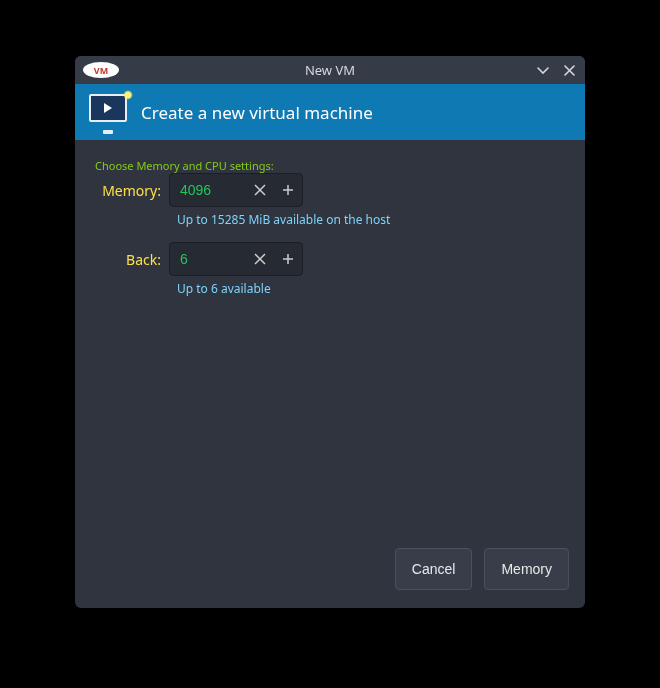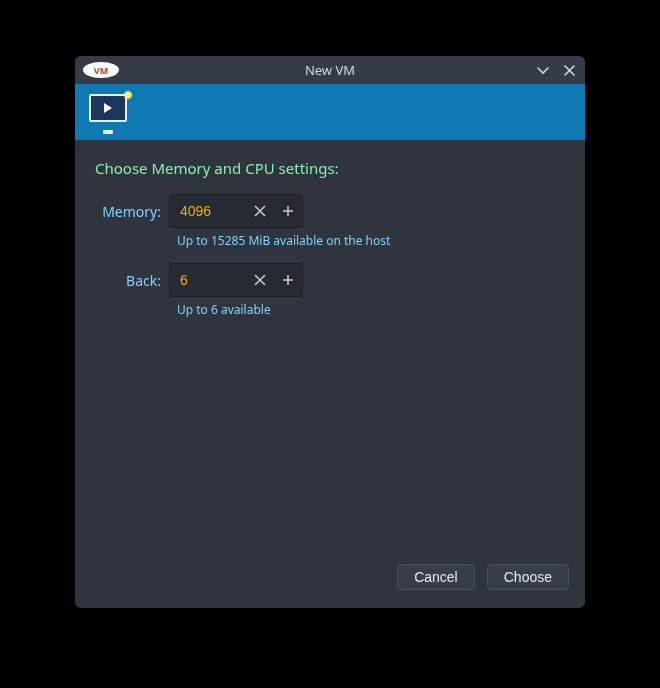--- a/index.html
+++ b/index.html
@@ -121,50 +121,49 @@
   }
   .banner-text .step {
     font-size: 13px;
     color: #9cc8e0;
   }
   .body {
     flex: 1;
     padding: 18px 20px;
   }
   .heading {
-    font-size: 15px;
-    color: #86efac;
-    margin-bottom: 16px;
+    font-size: 11px;
+    color: #84cc16;
   }
   .form-row {
     display: flex;
     align-items: center;
     margin-bottom: 4px;
   }
   .label {
     width: 74px;
     text-align: right;
     padding-right: 8px;
     font-size: 14px;
-    color: #7dd3fc;
+    color: #fde047;
   }
   .spinbox {
     display: flex;
     align-items: center;
     background: #262a33;
     border: 1px solid #1b1e25;
     border-radius: 4px;
     height: 34px;
     width: 134px;
   }
   .spinbox input {
     flex: 1;
     background: transparent;
     border: none;
-    color: #eab308;
+    color: #22c55e;
     font-size: 14px;
     padding: 0 10px;
     outline: none;
     width: 60px;
   }
   .spin-btn {
     width: 28px;
     height: 100%;
     display: flex;
     align-items: center;
@@ -180,21 +179,21 @@
     margin-bottom: 14px;
   }
   .footer {
     display: flex;
     justify-content: flex-end;
     gap: 12px;
     padding: 14px 16px 18px;
   }
   .btn {
     min-width: 76px;
-    height: 26px;
+    height: 42px;
     border: 1px solid #4a5060;
     background: #383d4a;
     color: #e8e8e8;
     border-radius: 4px;
     font-size: 14px;
     cursor: pointer;
     padding: 0 16px;
   }
 </style>
 </head>
@@ -223,20 +222,21 @@
 
   <div class="banner">
     <div class="banner-icon">
       <div class="monitor">
           <div class="play"></div>
         </div>
       <div class="stand"></div>
       <div class="sparkle"></div>
     </div>
     <div class="banner-text">
+      <h2>Create a new virtual machine</h2>
     </div>
   </div>
 
   <div class="body">
     <div class="heading">Choose Memory and CPU settings:</div>
 
     <div class="form-row">
       <div class="label">Memory:</div>
       <div class="spinbox">
         <input type="text" value="4096" style="">
@@ -268,16 +268,16 @@
               <path d="M6 1 V11 M1 6 H11" stroke="#ccc" stroke-width="1.5"></path>
             </svg>
         </div>
       </div>
     </div>
     <div class="hint">Up to 6 available</div>
   </div>
 
   <div class="footer">
     <button class="btn">Cancel</button>
-    <button class="btn">Choose</button>
+    <button class="btn">Memory</button>
   </div>
 
 </div>
 
 </body></html>

